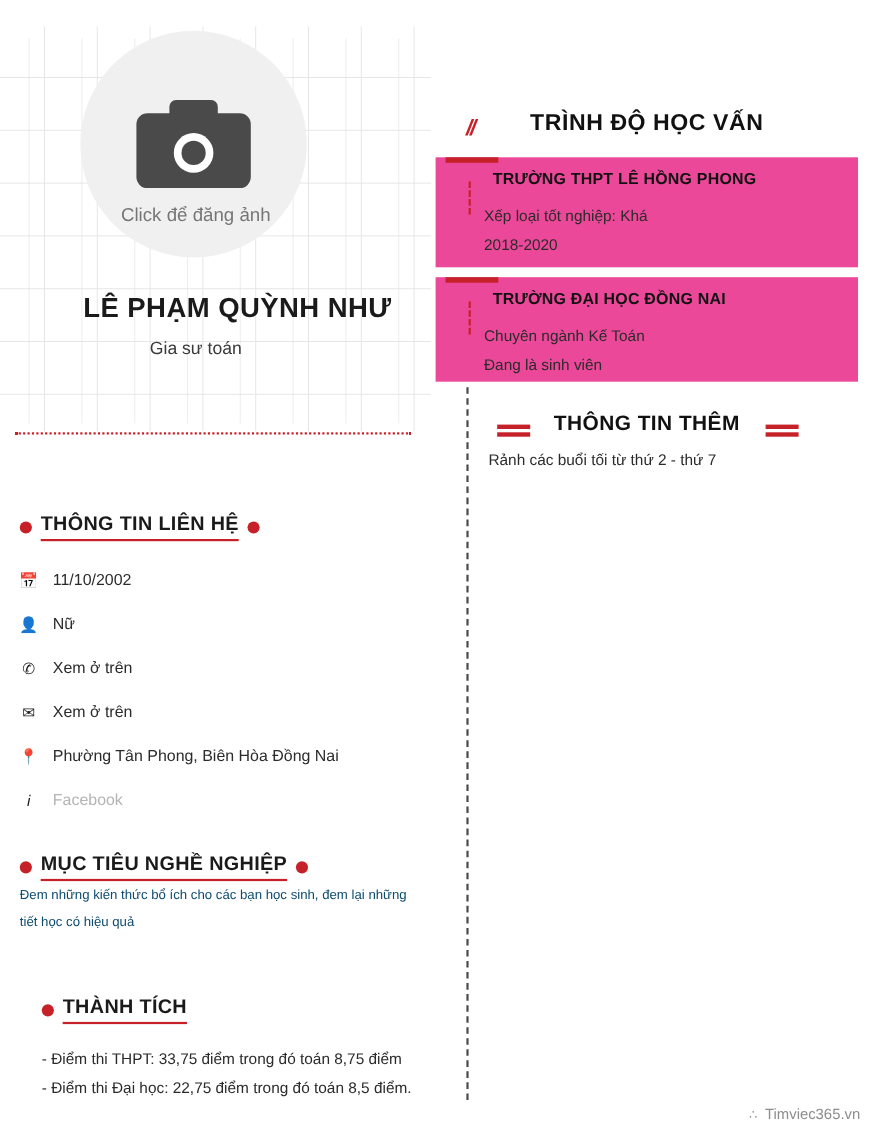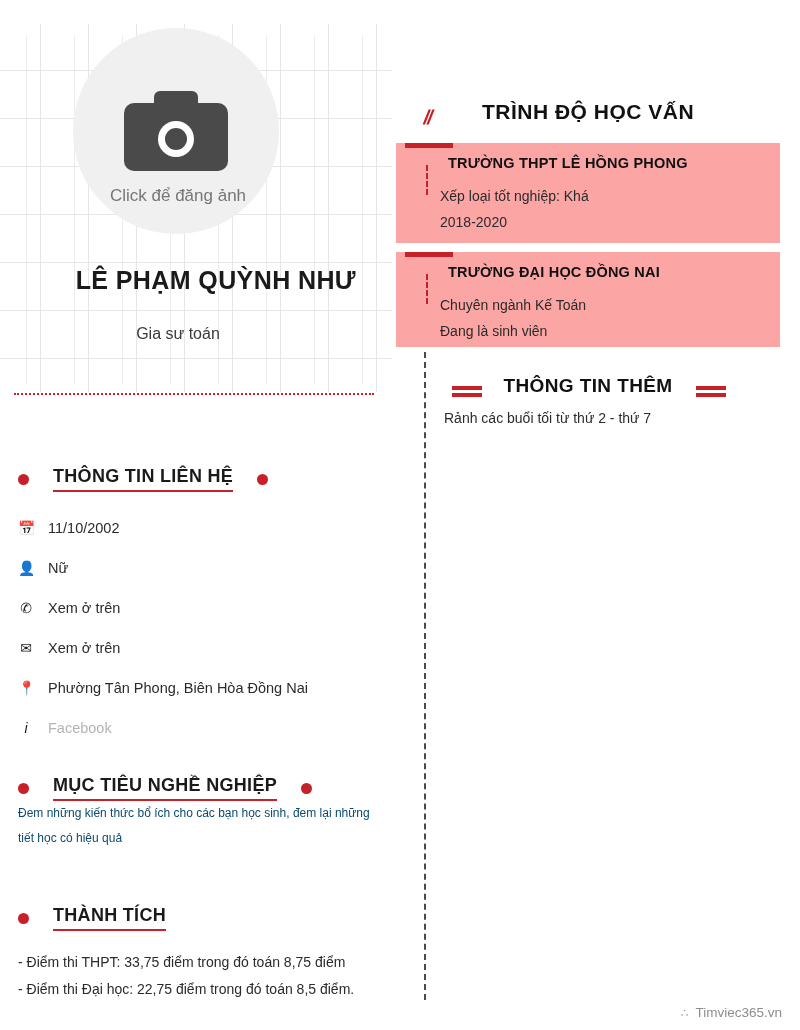--- a/index.html
+++ b/index.html
@@ -127,40 +127,39 @@
     letter-spacing: .4px;
     color: #1a1a1a;
   }
   .cand-role {
     position: absolute;
     left: 0; top: 309px;
     width: 356px;
     text-align: center;
     font-size: 16px;
     color: #3a3a3a;
-    margin-top: 16px;
   }
 
   .dotted-sep {
     position: absolute;
     left: 14px; top: 393px;
     width: 360px;
     border-top: 2px dotted #c62128;
   }
 
   
   .sec {
     position: absolute;
     left: 18px;
     width: 370px;
   }
   .sec-head {
     display: flex;
     align-items: center;
-    gap: 24px;
+    gap: 8px;
   }
   .bullet-dot {
     width: 11px; height: 11px;
     border-radius: 50%;
     background: #c62128;
     flex: none;
   }
   .sec-title {
     font-size: 18px;
     font-weight: bold;
@@ -238,21 +237,21 @@
     font-size: 21px;
     font-weight: bold;
     letter-spacing: .5px;
     color: #111;
   }
 
   .edu-card {
     position: absolute;
     left: 0;
     width: 384px;
-    background: #fca5a5;
+    background: #ec4899;
   }
   .edu-bar {
     position: absolute;
     left: 9px; top: 0;
     width: 48px; height: 5px;
     background: #c62128;
   }
   .edu-tick {
     position: absolute;
     left: 30px; top: 22px;
@@ -389,21 +388,21 @@
 
   <div class="sec" style="top:775px;">
     <div class="sec-head">
       <span class="bullet-dot"></span>
       <span class="sec-title">MỤC TIÊU NGHỀ NGHIỆP</span>
       <span class="bullet-dot"></span>
     </div>
     <div class="body-text">Đem những kiến thức bổ ích cho các bạn học sinh, đem lại những tiết học có hiệu quả</div>
   </div>
 
-  <div class="sec" style="top:905px;">
+  <div class="sec" style="top:905px;margin-left:20px;">
     <div class="sec-head">
       <span class="bullet-dot"></span>
       <span class="sec-title">THÀNH TÍCH</span>
     </div>
     <div style="margin-top:18px;">
       <div class="achv-line">- Điểm thi THPT: 33,75 điểm trong đó toán 8,75 điểm</div>
       <div class="achv-line">- Điểm thi Đại học: 22,75 điểm trong đó toán 8,5 điểm.</div>
     </div>
   </div>
 </div>

